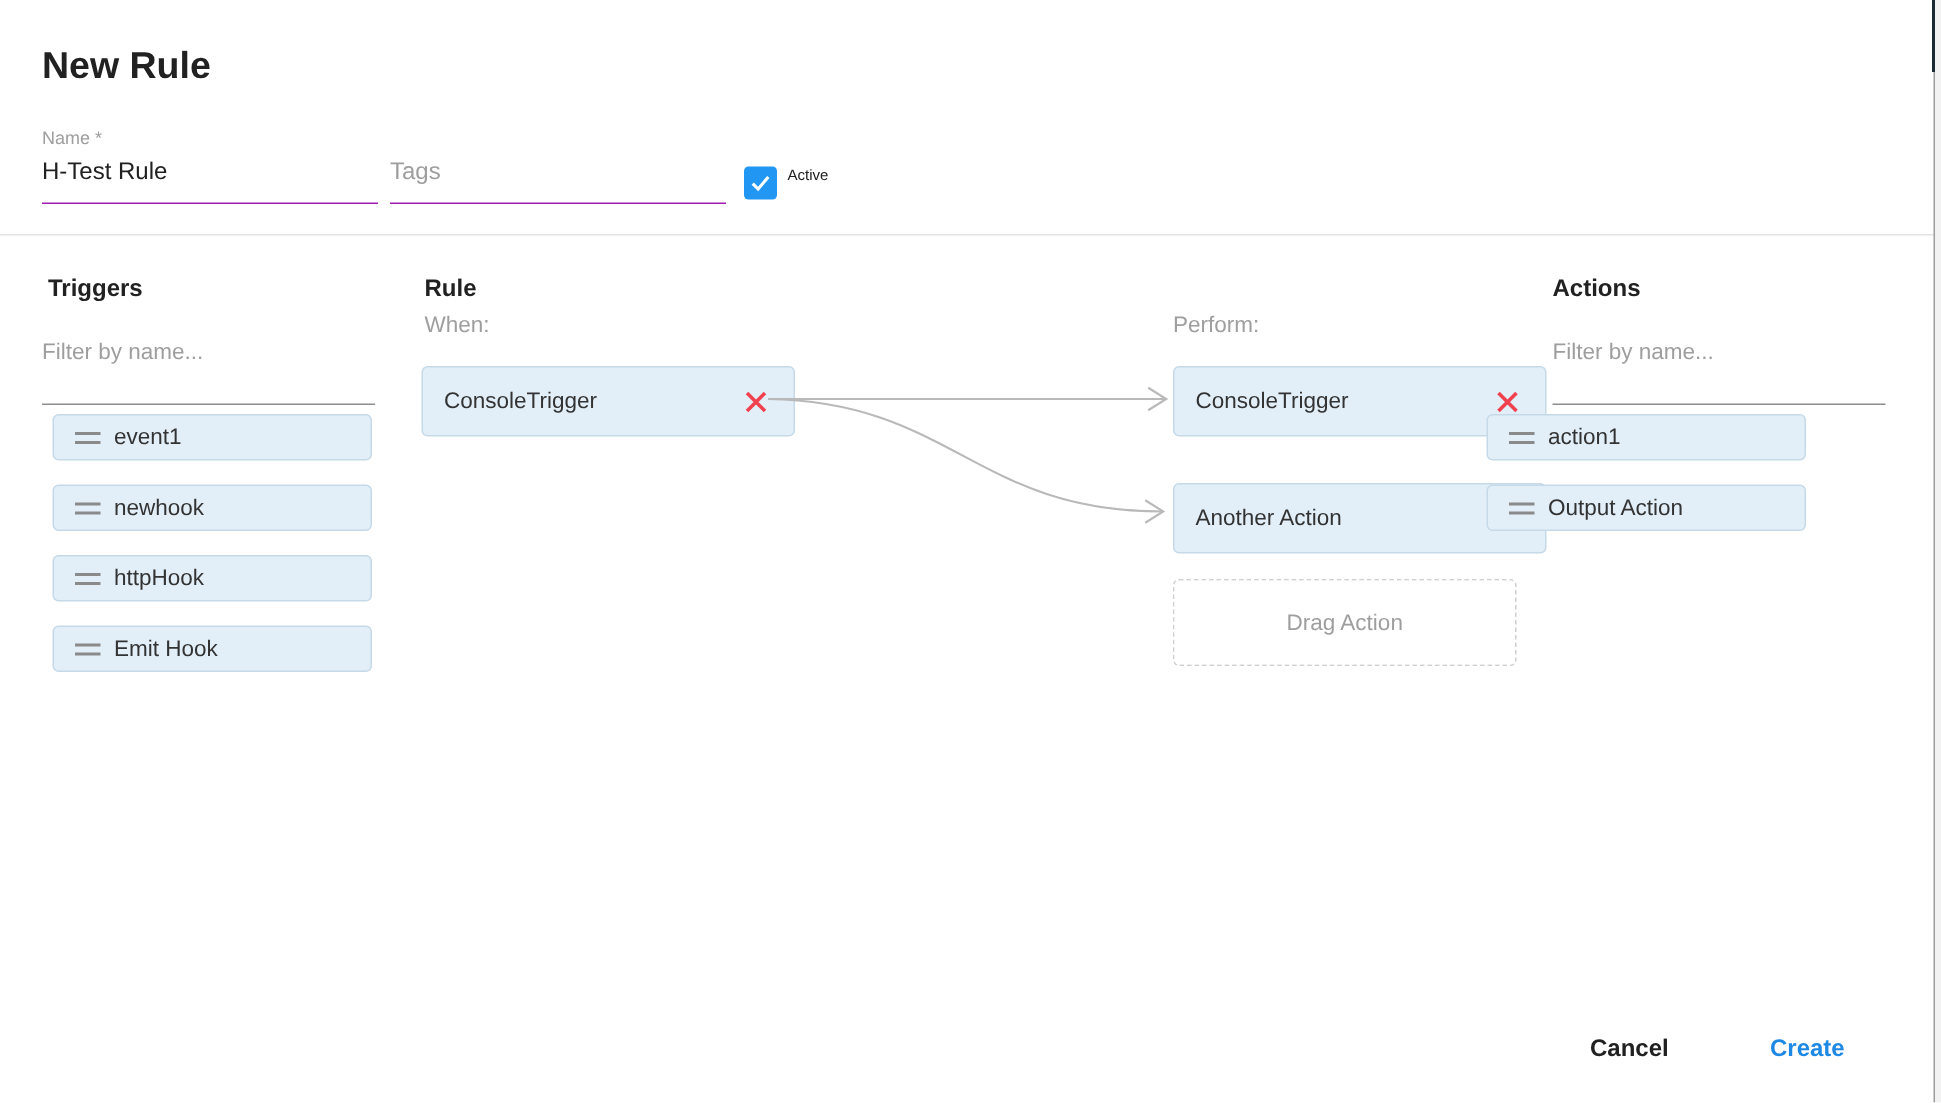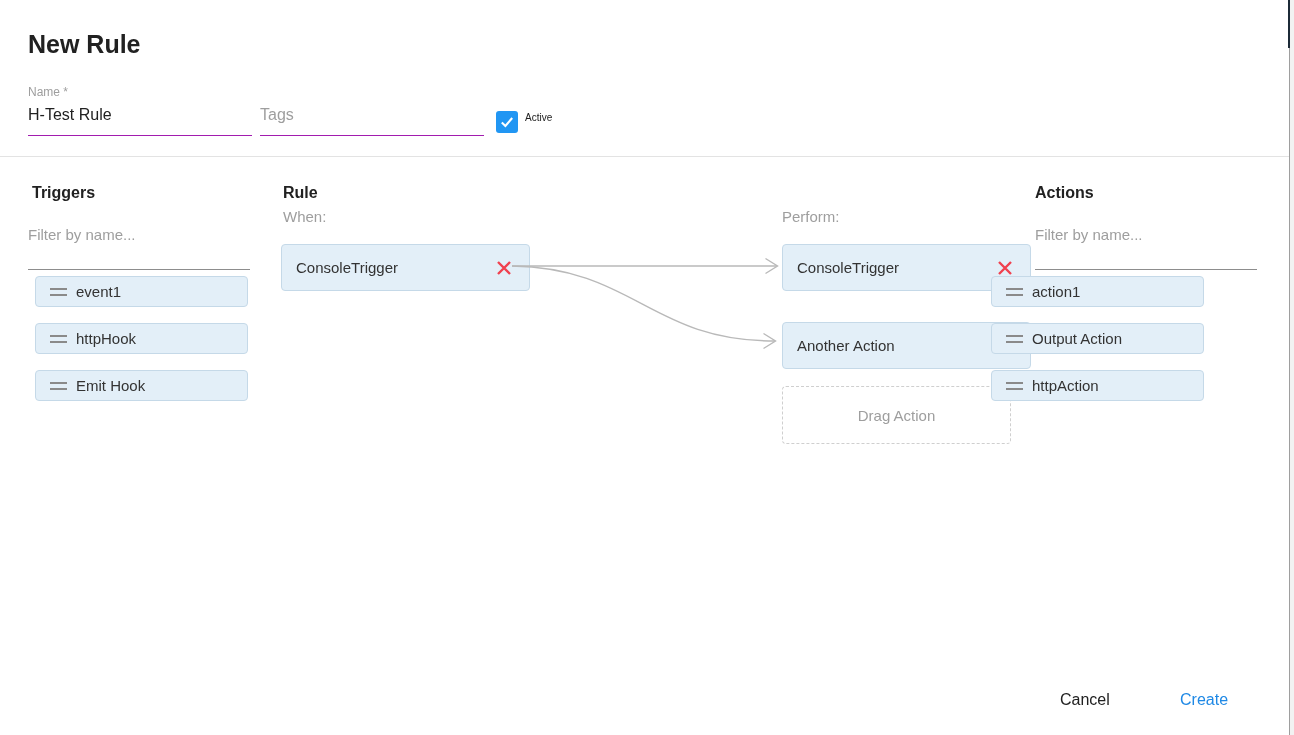--- a/index.html
+++ b/index.html
@@ -77,21 +77,21 @@
     font-size:15px; color:#9e9e9e;
   }
 
   
   .arrows-svg { left:505px; top:240px; width:290px; height:115px; pointer-events:none; }
   .arrows-svg path { stroke:var(--arrow-gray,#b9b9b9); stroke-width:1.4; fill:none; }
 
   
   .footer-btn {
     top:685px; background:none; border:none; cursor:pointer;
-    font-family:inherit; font-size:16px; font-weight:400; color:#212121;
+    font-family:inherit; font-size:16px; font-weight:700; color:#212121;
     padding:6px 8px;
   }
   .cancel-btn { left:1052px; }
   .create-btn { left:1172px; color:var(--create-blue,#1e88e5); }
 
   
   .page-edge-track { right:0; top:0; width:4px; height:100%; background:#f2f2f2; }
   .page-edge-thumb { right:4px; top:0; width:2px; height:48px; background:#1c2a37; }
   .page-edge-line { right:4px; top:48px; width:1px; height:687px; background:#9e9e9e; }
 </style>
@@ -113,20 +113,24 @@
 <div class="abs col-heading triggers-heading">Triggers</div>
 <input class="abs underline-input filter-input triggers-filter" type="text" placeholder="Filter by name..." style="">
 <div class="abs palette-list triggers-list">
 
     <div class="palette-item">
       <span class="drag-handle"></span>
       <span>event1</span>
     </div>
 
 
+    <div class="palette-item">
+      <span class="drag-handle"></span>
+      <span>newhook</span>
+    </div>
 
     <div class="palette-item">
       <span class="drag-handle"></span>
       <span>httpHook</span>
     </div>
 
     <div class="palette-item">
       <span class="drag-handle"></span>
       <span>Emit Hook</span>
     </div>
@@ -185,24 +189,20 @@
     <div class="palette-item">
       <span class="drag-handle"></span>
       <span>action1</span>
     </div>
 
     <div class="palette-item">
       <span class="drag-handle"></span>
       <span>Output Action</span>
     </div>
 
-    <div class="palette-item">
-      <span class="drag-handle"></span>
-      <span>httpAction</span>
-    </div>
 
   </div>
 
 <button class="abs footer-btn cancel-btn">Cancel</button>
 <button class="abs footer-btn create-btn">Create</button>
 
 <div class="abs page-edge-track"></div>
 <div class="abs page-edge-thumb"></div>
 <div class="abs page-edge-line"></div>
 

